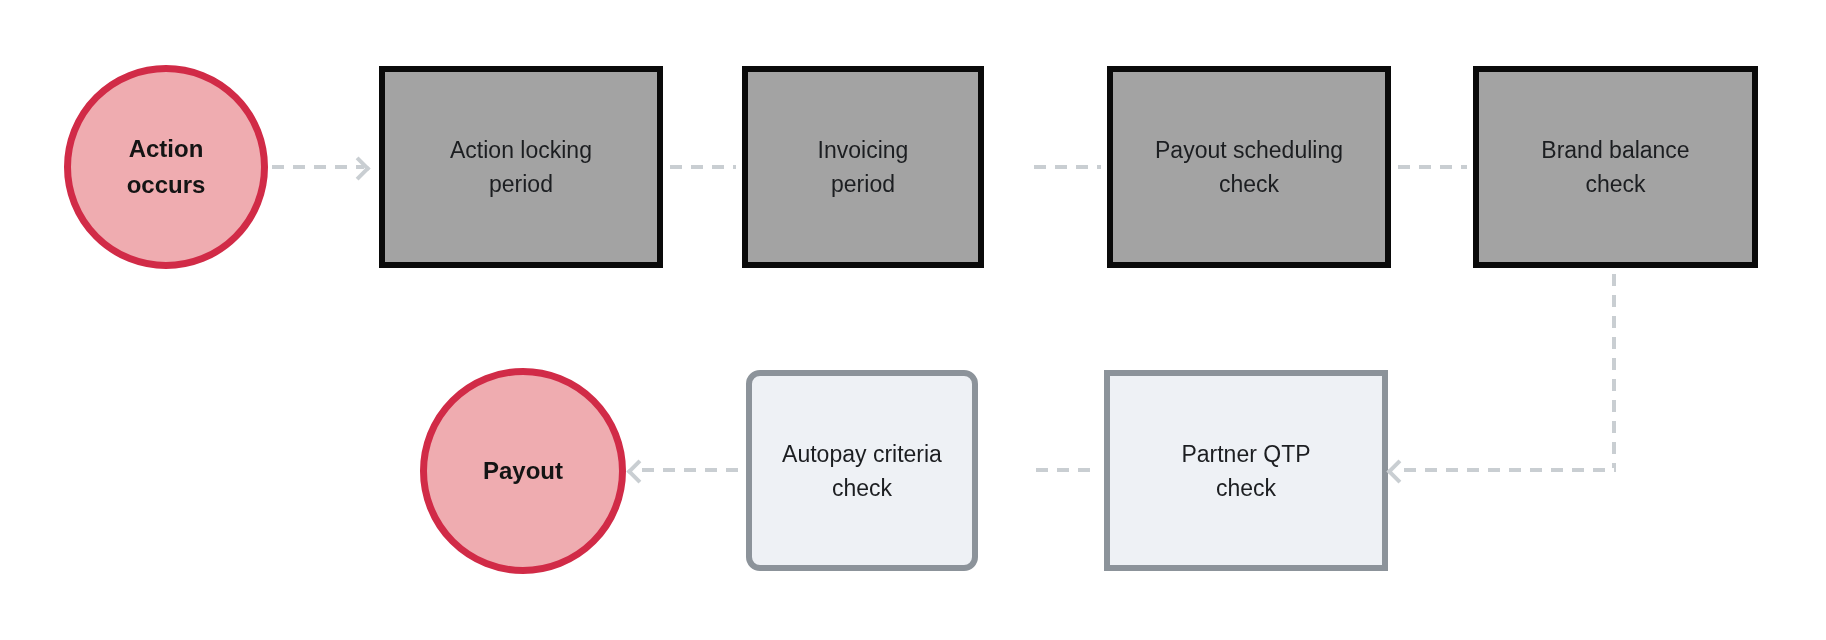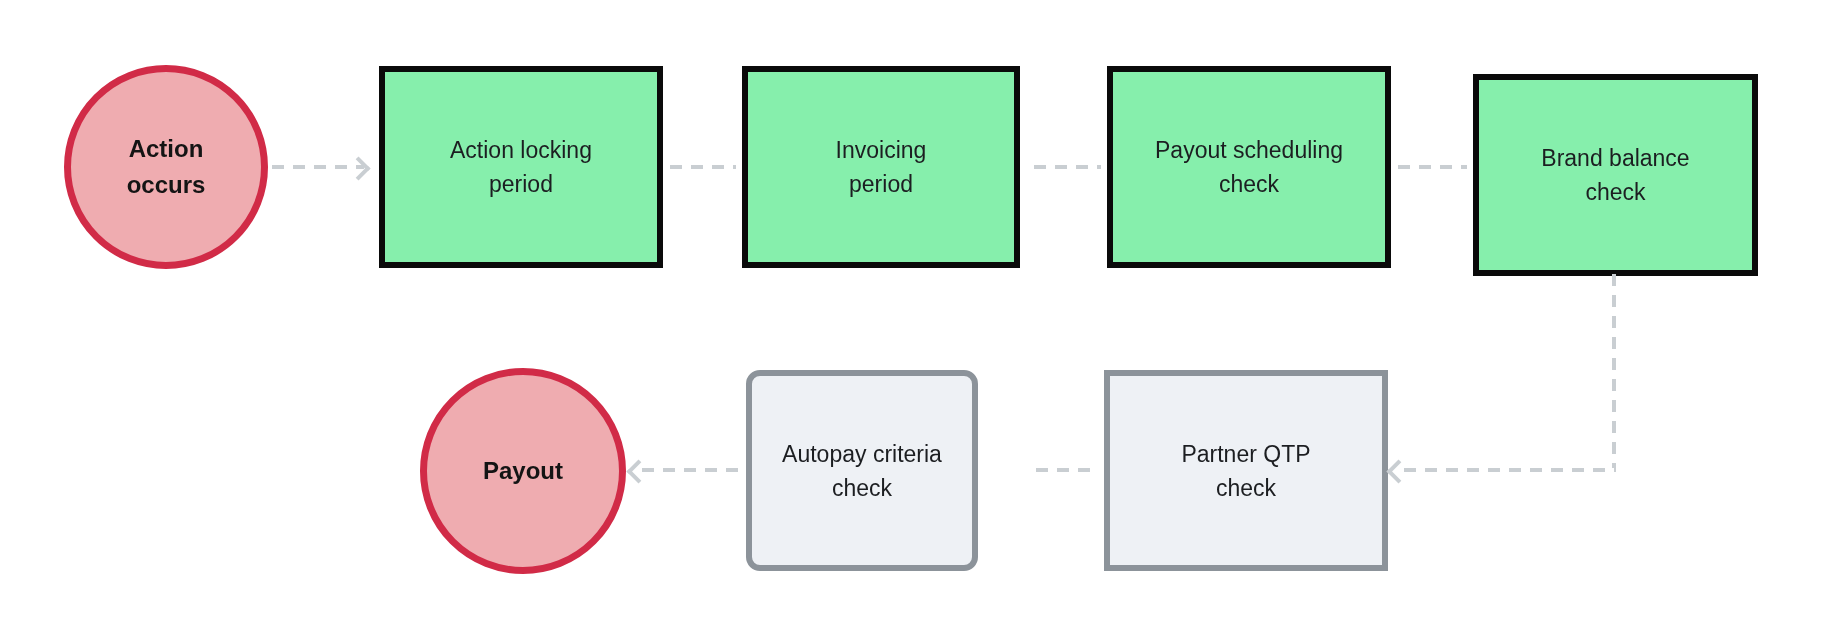--- a/index.html
+++ b/index.html
@@ -30,34 +30,34 @@
     border: 7px solid #d12b47;
     border-radius: 50%;
   }
   .terminal .label {
     font-weight: bold;
     font-size: 24px;
     line-height: 36px;
     color: #141414;
   }
   .stage {
-    background: #86efac;
+    background: #a3a3a3;
     border: 6px solid #0a0a0a;
   }
   .check {
     background: #eef1f5;
     border: 6px solid #8c939a;
   }
 
   
   #node-action-occurs     { left: 64px;   top: 65px;  width: 204px; height: 204px; justify-content: center; }
   #node-action-locking    { left: 379px;  top: 66px;  width: 284px; height: 202px; }
-  #node-invoicing         { left: 742px;  top: 66px;  width: 278px; height: 202px; }
+  #node-invoicing         { left: 742px;  top: 66px;  width: 242px; height: 202px; }
   #node-payout-scheduling { left: 1107px; top: 66px;  width: 284px; height: 202px; }
-  #node-brand-balance     { left: 1473px; top: 66px;  width: 285px; height: 202px; margin-top: 8px; }
+  #node-brand-balance     { left: 1473px; top: 66px;  width: 285px; height: 202px; }
   #node-payout            { left: 420px;  top: 368px; width: 206px; height: 206px; justify-content: center; }
   #node-autopay-criteria  { left: 746px;  top: 370px; width: 232px; height: 201px; border-radius: 14px; }
   #node-partner-qtp       { left: 1104px; top: 370px; width: 284px; height: 201px; text-align: center; }
 
   
   .conn { position: absolute; }
   .conn.h {
     height: 4px;
     background: repeating-linear-gradient(90deg, #c9ced2 0 12px, transparent 12px 21px);
   }

